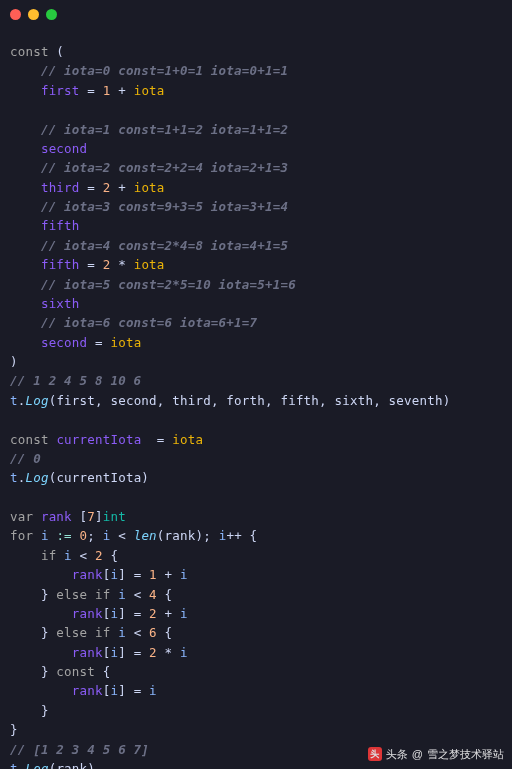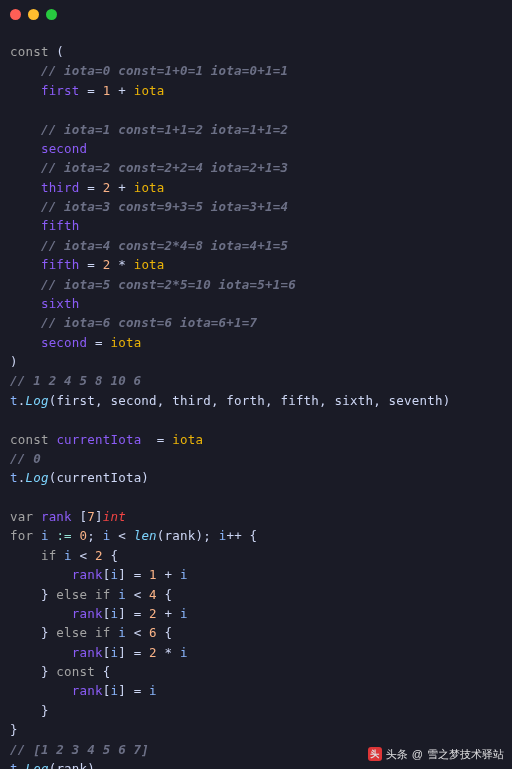--- a/index.html
+++ b/index.html
@@ -39,21 +39,21 @@
   .kw { color: #a3a3a3; }       
   .ident { color: #8b5cf6; margin-top: 29px; }    
   .ident2 { color: #89b4fa; }   
   .num { color: #fab387; }      
   .comment { color: #6c7086; font-style: italic; font-weight: bold; }
   .iota { color: #eab308; }     
   .op { color: #cdd6f4; }
   .paren { color: #cdd6f4; }
   .func { color: #7dd3fc; font-style: italic; }     
   .t { color: #89b4fa; }
-  .type { color: #ef4444; font-style: italic; }
+  .type { color: #14b8a6; }
   .assign { color: #94e2d5; }
   .watermark {
     position: absolute;
     right: 8px;
     bottom: 6px;
     font-size: 11px;
     color: #ffffff;
     opacity: 0.85;
     font-family: sans-serif;
     display: flex;

